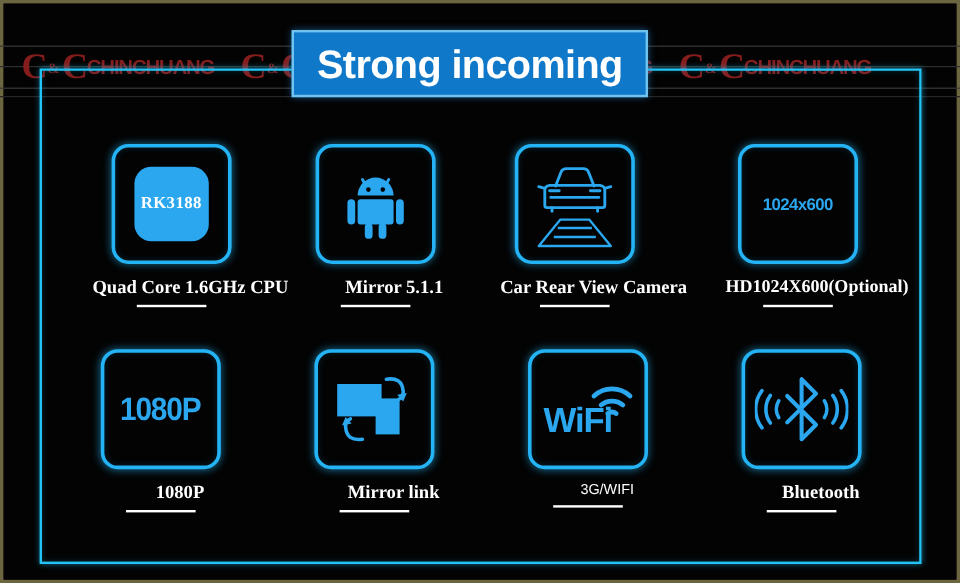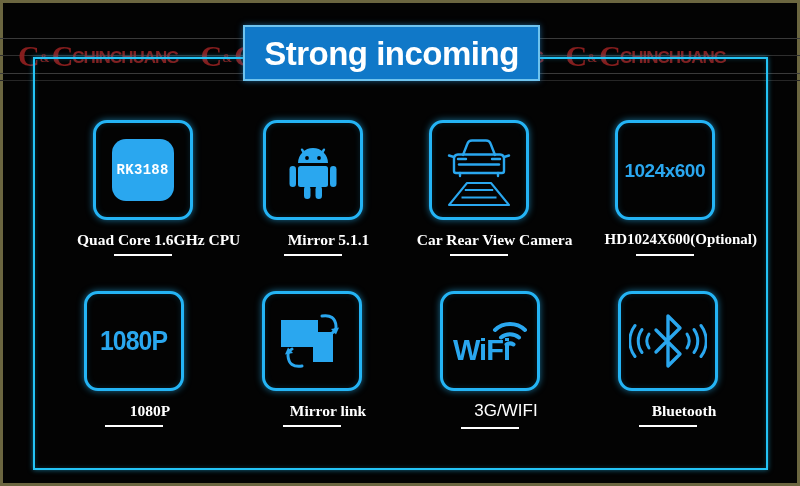--- a/index.html
+++ b/index.html
@@ -192,21 +192,21 @@
     font-weight: 700;
     color: #ffffff;
     text-align: center;
     white-space: nowrap;
     line-height: 1.1;
     margin-left: 32px;
   }
   .cell-label.sans {
     font-family: "Liberation Sans", sans-serif;
     font-weight: 400;
-    font-size: 17px;
+    font-size: 12px;
   }
   .cell-label.small { font-size: 15px; }
 
   .label-rule {
     margin-top: 6px;
     width: 58px;
     height: 2px;
     background: #ffffff;
   }
 
@@ -214,35 +214,35 @@
   .chip-square {
     width: 62px;
     height: 62px;
     border-radius: 14px;
     background: #2aa7ef;
     display: flex;
     align-items: center;
     justify-content: center;
   }
   .chip-text {
-    font-family: Liberation Mono, monospace;
+    font-family: Liberation Serif, serif;
     font-size: 14px;
     font-weight: 700;
     color: #ffffff;
     letter-spacing: .3px;
   }
 
   
   .box-text {
     font-family: "Liberation Sans", sans-serif;
     font-weight: 700;
     color: #2aa7ef;
     line-height: 1;
   }
-  .box-text.res { font-size: 19px; letter-spacing: -.5px; }
+  .box-text.res { font-size: 14px; letter-spacing: -.5px; }
   .box-text.p1080 {
     font-size: 27px;
     letter-spacing: -1px;
     transform: scaleX(.92);
   }
 
   svg { display: block; }
 
   
   #title-banner { z-index: 9; }

